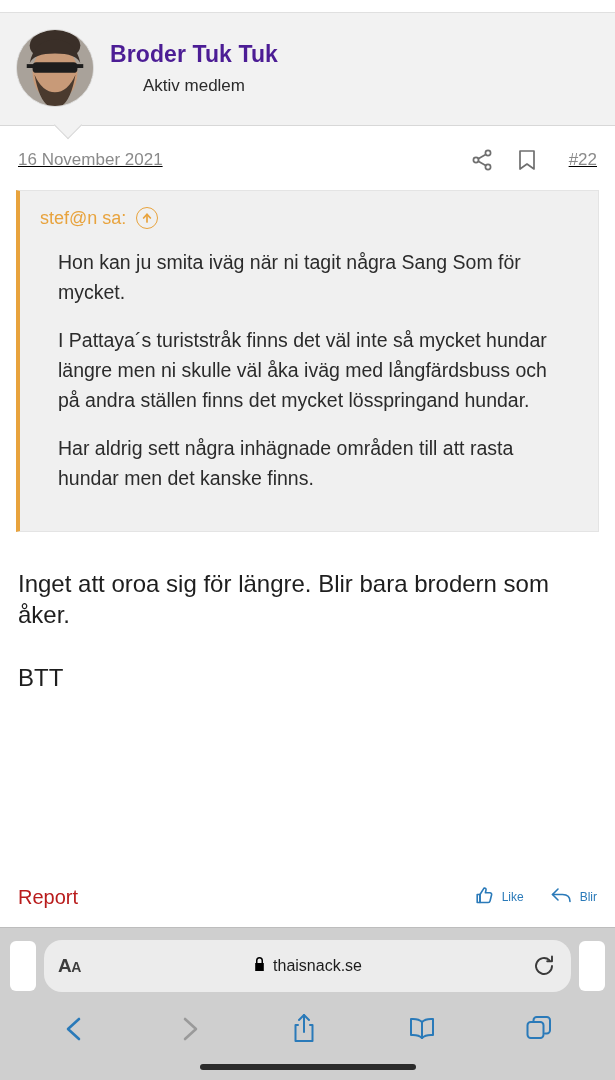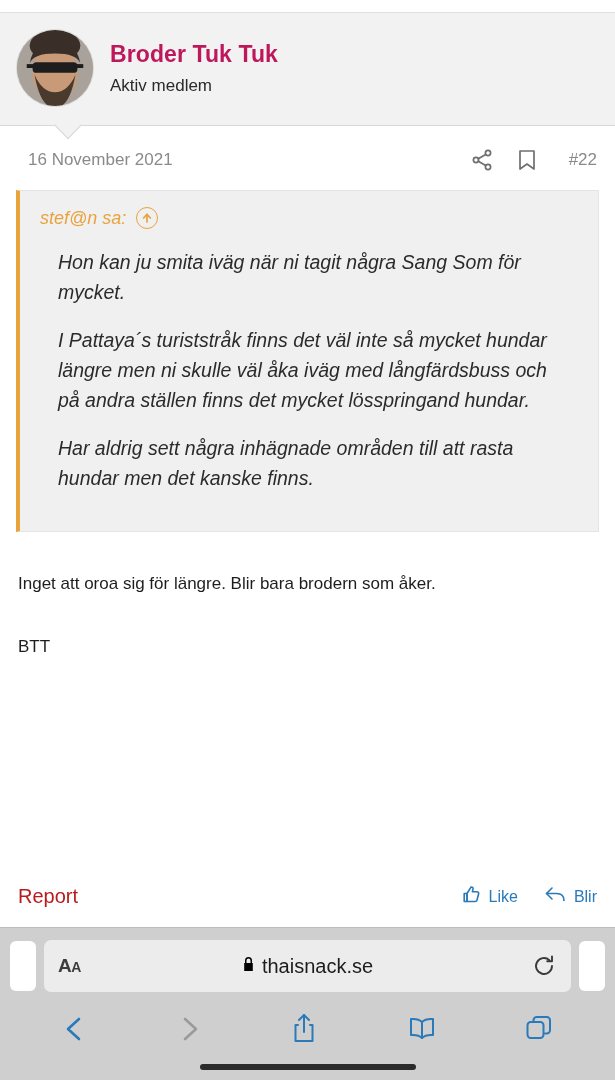--- a/index.html
+++ b/index.html
@@ -44,48 +44,50 @@
     border-radius: 50%;
     overflow: hidden;
     flex: 0 0 78px;
     border: 1px solid #ddd;
     background: #b9b3ab;
     position: relative;
   }
   .avatar svg { display: block; width: 100%; height: 100%; }
   .author-block { display: flex; flex-direction: column; justify-content: center; gap: 8px; }
   .author-name {
-    color: #be185d;
+    color: #4c1d95;
     font-size: 23px;
     font-weight: bold;
     letter-spacing: 0.1px;
   }
   .author-title {
     color: #2b2b2b;
     font-size: 17px;
+    text-align: center;
   }
   
   .header-notch {
     position: absolute;
     left: 58px;
     bottom: -10px;
     width: 20px;
     height: 20px;
     background: #f2f2f2;
     border-right: 1px solid #d8d8d8;
     border-bottom: 1px solid #d8d8d8;
     transform: rotate(45deg);
   }
 
   
   .meta-row {
     display: flex;
     align-items: center;
-    padding: 22px 18px 14px 28px;
-    flex: 0 0 auto;
+    padding: 22px 18px 14px 18px;
+    flex: 0 0 auto;
+    text-decoration: underline;
   }
   .meta-date {
     color: #8a8a8a;
     font-size: 17px;
     flex: 1 1 auto;
   }
   .meta-icons {
     display: flex;
     align-items: center;
     gap: 22px;
@@ -100,21 +102,20 @@
   
   .quote {
     margin: 4px 16px 0 16px;
     background: #f0f0f0;
     border-left: 4px solid #e8a33d;
     border-top: 1px solid #e4e4e4;
     border-right: 1px solid #e4e4e4;
     border-bottom: 1px solid #e4e4e4;
     padding: 16px 18px 20px 20px;
     flex: 0 0 auto;
-    font-style: italic;
   }
   .quote-head {
     display: flex;
     align-items: center;
     gap: 10px;
     margin-bottom: 16px;
   }
   .quote-author {
     color: #e8a33d;
     font-size: 18px;
@@ -132,21 +133,21 @@
     color: #2b2b2b;
     font-size: 19.5px;
     line-height: 30px;
   }
   .quote-body p { margin: 18px; }
 
   
   .post-body {
     padding: 36px 18px 0 18px;
     color: #1e1e1e;
-    font-size: 17px;
+    font-size: 24px;
     line-height: 31px;
     flex: 1 1 auto;
   }
   .post-body p { margin: 0 0 30px 0; }
   .post-body p:last-child { margin-bottom: 0; margin-top: 32px; }
 
   
   .actions {
     display: flex;
     align-items: center;
@@ -157,21 +158,21 @@
     color: #b91c1c;
     font-size: 20px;
     flex: 1 1 auto;
   }
   .act-right { display: flex; align-items: center; gap: 26px; }
   .act-btn {
     display: inline-flex;
     align-items: center;
     gap: 7px;
     color: #2a7ab9;
-    font-size: 16px;
+    font-size: 12px;
   }
 
   
   .browser-bar {
     background: #cfcfcf;
     padding: 12px 10px 8px 10px;
     display: flex;
     align-items: center;
     gap: 8px;
     flex: 0 0 auto;
@@ -181,38 +182,38 @@
     width: 26px;
     height: 50px;
     background: #ffffff;
     border-radius: 6px;
     flex: 0 0 26px;
   }
   .url-field {
     flex: 1 1 auto;
     height: 52px;
     background: #ececec;
-    border-radius: 7px;
+    border-radius: 18px;
     display: flex;
     align-items: center;
     padding: 0 14px;
     position: relative;
   }
   .aa { color: #3d3d3d; font-size: 19px; font-weight: 600; letter-spacing: -0.5px; }
   .aa .small { font-size: 14px; }
   .url-center {
     position: absolute;
     left: 0; right: 0;
     display: flex;
     align-items: center;
     justify-content: center;
     gap: 7px;
     pointer-events: none;
   }
-  .url-text { color: #1c1c1c; font-size: 20px; text-align: right; }
+  .url-text { color: #1c1c1c; font-size: 16px; text-align: right; }
   .reload { margin-left: auto; color: #3a3a3a; display: inline-flex; z-index: 2; }
 
   .toolbar {
     background: #cfcfcf;
     display: flex;
     align-items: center;
     justify-content: space-around;
     padding: 12px 18px 6px 18px;
     flex: 0 0 auto;
   }

